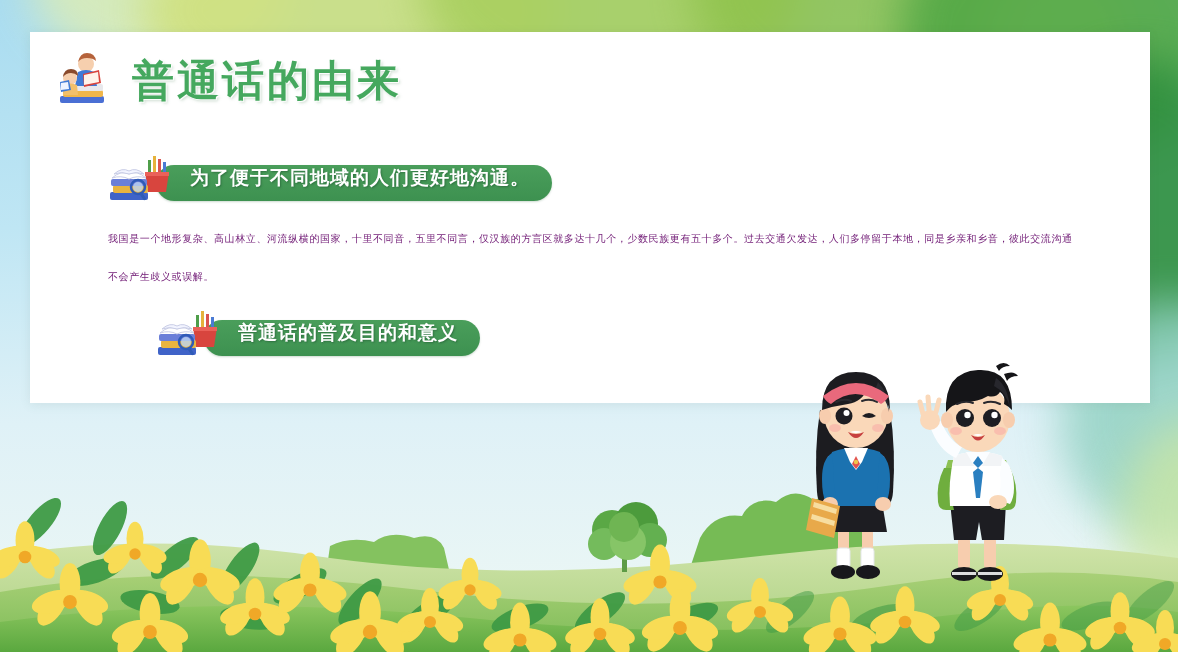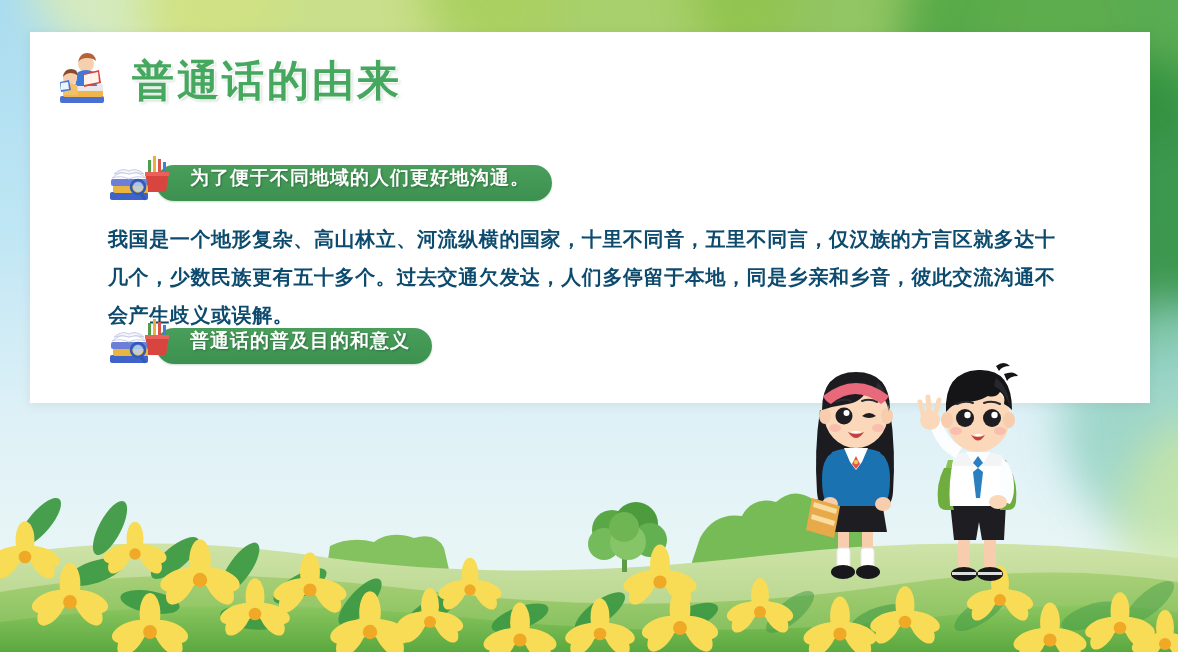--- a/index.html
+++ b/index.html
@@ -53,44 +53,44 @@
   .page-title {
     font-size:42px; font-weight:bold; color:#45a85e;
     letter-spacing:3px; line-height:1;
     text-shadow:1px 1px 0 rgba(255,255,255,.9), 2px 2px 3px rgba(120,160,130,.35);
     font-family:"DejaVu Sans","Liberation Sans",sans-serif;
   }
 
   
   .section { position:absolute; left:78px; }
   .sec1 { top:120px; }
-  .sec2 { top:283px; }
+  .sec2 { top:275px;margin-left:48px; }
 
   .badge-row { display:flex; align-items:flex-end; height:52px; }
   .badge-icon { width:62px; height:50px; margin-right:-14px; position:relative; z-index:3; flex:0 0 auto; }
   .badge {
     height:36px; border-radius:18px;
     background:linear-gradient(180deg,#4a9e5b 0%, #3d9150 100%);
     display:flex; align-items:flex-start;
     padding:0 22px 8px 34px;
     margin-bottom:3px;
     box-shadow:0 1px 2px rgba(60,110,70,.25);
   }
   .badge-text {
     color:#ffffff; font-size:19px; font-weight:bold; letter-spacing:1px;
     text-shadow:1px 1px 2px rgba(30,80,45,.55);
     white-space:nowrap;
     font-family:"DejaVu Sans","Liberation Sans",sans-serif;
   }
 
   .body-text {
     margin-top:16px;
-    color:#0c4a6e;
-    font-size:20px;
-    font-weight:bold;
+    color:#701a75;
+    font-size:10px;
+    font-weight:normal;
     letter-spacing:.6px;
     line-height:38px;
     font-family:"DejaVu Sans","Liberation Sans",sans-serif;
   }
   .w1 { width:968px; }
   .w2 { width:600px; }
 
   
   .students { position:absolute; left:790px; top:352px; width:275px; height:255px; }
 </style>

